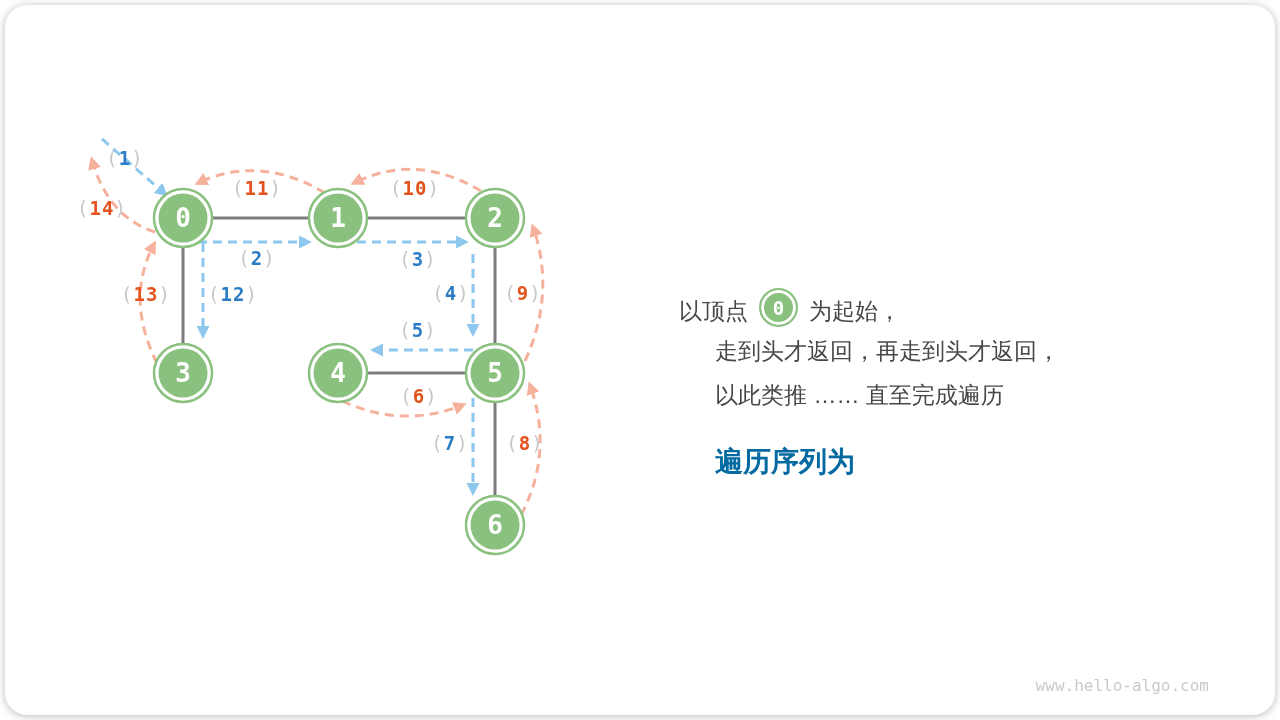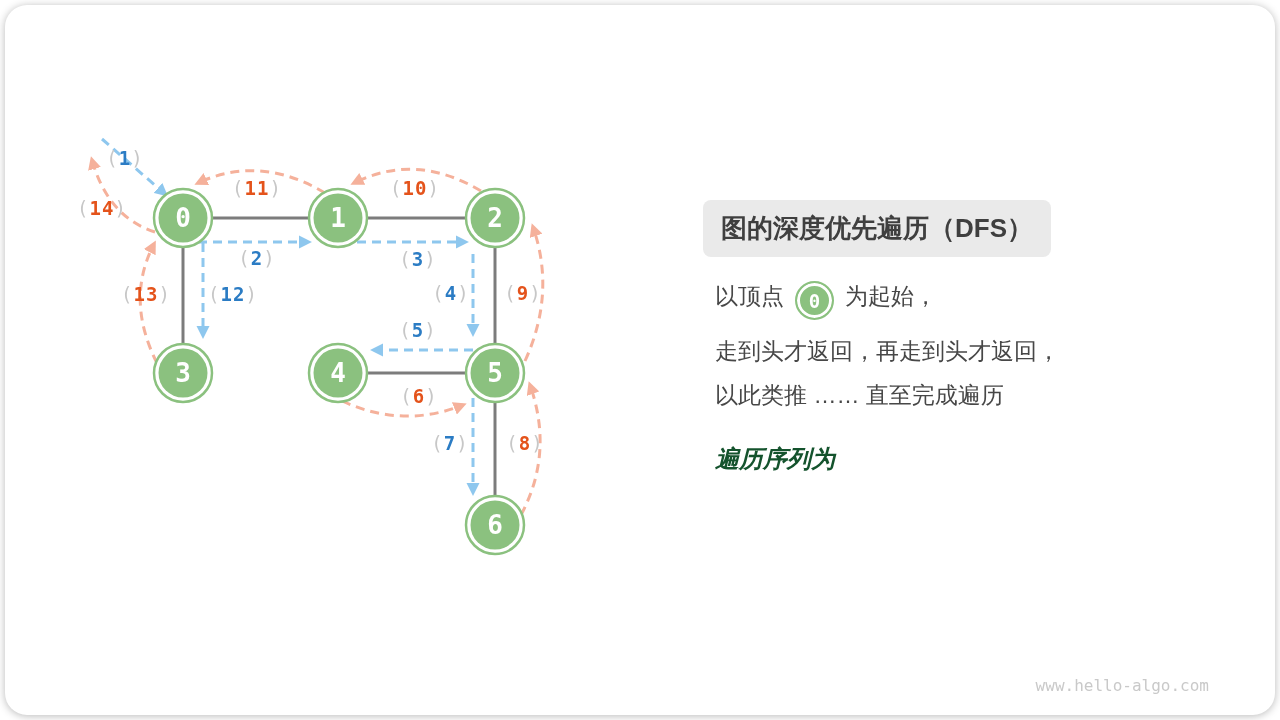--- a/index.html
+++ b/index.html
@@ -16,28 +16,28 @@
     font-weight:bold;text-anchor:middle;}
   .lbl{font-family:"DejaVu Sans Mono",monospace;font-size:19px;text-anchor:middle;
     letter-spacing:1px;}
   .pr{fill:#c7c7c7;}
   .bl{fill:#2b7cc4;font-weight:bold;}
   .or{fill:#e4531b;font-weight:bold;}
 
   .titlebox{position:absolute;left:698px;top:195px;background:#eaeaea;border-radius:8px;
     padding:11px 18px;font-size:26px;font-weight:bold;color:#3f3f3f;}
   .bodyline{position:absolute;font-size:23px;color:#474747;white-space:nowrap;}
-  .line1{left:710px;top:276px;display:flex;align-items:flex-start;height:46px;}
+  .line1{left:674px;top:276px;display:flex;align-items:flex-end;height:46px;}
   .line2{left:710px;top:331px;}
   .line3{left:710px;top:375px;}
   .badge{width:35px;height:35px;border-radius:50%;background:#8bc17f;border:2px solid #8bc17f;
     box-shadow:inset 0 0 0 3px #fff;color:#fff;font-family:"DejaVu Sans Mono",monospace;
     font-size:19px;font-weight:bold;display:inline-flex;align-items:center;
     justify-content:center;margin:0 11px;flex:0 0 auto;}
-  .seqtitle{position:absolute;left:710px;top:438px;font-size:24px;font-weight:bold;color:#14532d;font-style:italic;}
+  .seqtitle{position:absolute;left:710px;top:438px;font-size:28px;font-weight:bold;color:#0369a1;}
   .seq{position:absolute;left:712px;top:480px;font-family:"DejaVu Sans Mono",monospace;
     font-size:27px;font-weight:bold;white-space:nowrap;}
   .seq .n{color:#55a14e;}
   .seq .c{color:#3f3f3f;margin-right:16px;}
   .footer{position:absolute;right:66px;bottom:20px;font-family:"DejaVu Sans Mono",monospace;
     font-size:16px;color:#c9c9c9;}
 </style>
 </head>
 <body>
 
@@ -131,21 +131,20 @@
       <text class="lbl" x="520" y="445"><tspan class="pr">(</tspan><tspan class="or">8</tspan><tspan class="pr">)</tspan></text>
       <text class="lbl" x="518" y="295"><tspan class="pr">(</tspan><tspan class="or">9</tspan><tspan class="pr">)</tspan></text>
       <text class="lbl" x="410" y="190"><tspan class="pr">(</tspan><tspan class="or">10</tspan><tspan class="pr">)</tspan></text>
       <text class="lbl" x="252" y="190"><tspan class="pr">(</tspan><tspan class="or">11</tspan><tspan class="pr">)</tspan></text>
       <text class="lbl" x="228" y="296"><tspan class="pr">(</tspan><tspan class="bl">12</tspan><tspan class="pr">)</tspan></text>
       <text class="lbl" x="141" y="296"><tspan class="pr">(</tspan><tspan class="or">13</tspan><tspan class="pr">)</tspan></text>
       <text class="lbl" x="97" y="210"><tspan class="pr">(</tspan><tspan class="or">14</tspan><tspan class="pr">)</tspan></text>
     </g>
   </svg>
 
-  <div class="titlebox">图的深度优先遍历（DFS）</div>
 
   <div class="bodyline line1">
     <span>以顶点</span>
     <span class="badge">
         <span>0</span>
       </span>
     <span>为起始，</span>
   </div>
   <div class="bodyline line3">以此类推 …… 直至完成遍历</div>
   <div class="bodyline line2">走到头才返回，再走到头才返回，</div>

